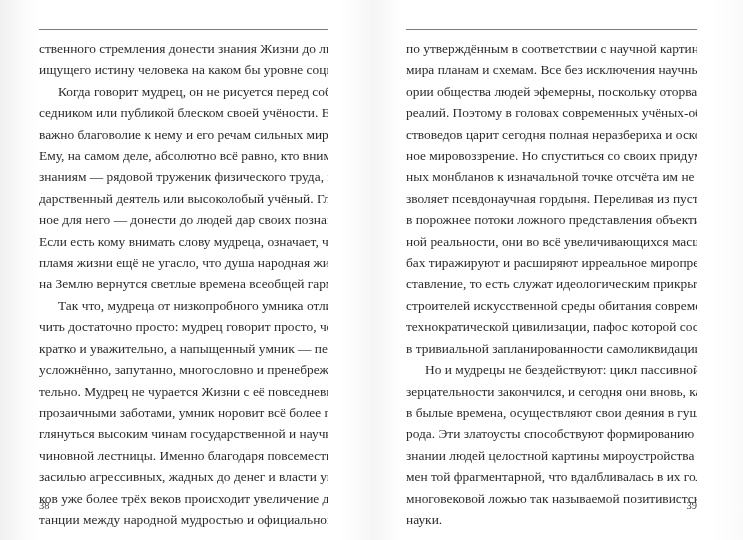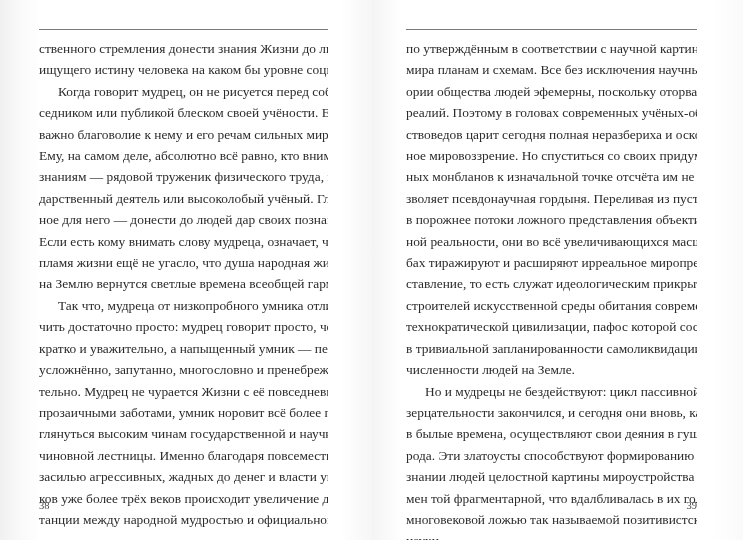--- a/index.html
+++ b/index.html
@@ -86,21 +86,20 @@
         <span class="line">ное мировоззрение. Но спуститься со своих придуман-</span>
         <span class="line">ных монбланов к изначальной точке отсчёта им не по-</span>
         <span class="line">зволяет псевдонаучная гордыня. Переливая из пустого</span>
         <span class="line">в порожнее потоки ложного представления объектив-</span>
         <span class="line">ной реальности, они во всё увеличивающихся масшта-</span>
         <span class="line">бах тиражируют и расширяют ирреальное миропред-</span>
         <span class="line">ставление, то есть служат идеологическим прикрытием</span>
         <span class="line">строителей искусственной среды обитания современной</span>
         <span class="line">технократической цивилизации, пафос которой состоит</span>
         <span class="line">в тривиальной запланированности самоликвидации 5/6</span>
-        <span class="line last">численности людей на Земле.</span>
         <span class="line indent">Но и мудрецы не бездействуют: цикл пассивной со-</span>
         <span class="line">зерцательности закончился, и сегодня они вновь, как и</span>
         <span class="line">в былые времена, осуществляют свои деяния в гуще на-</span>
         <span class="line">рода. Эти златоусты способствуют формированию в со-</span>
         <span class="line">знании людей целостной картины мироустройства вза-</span>
         <span class="line">мен той фрагментарной, что вдалбливалась в их головы</span>
         <span class="line">многовековой ложью так называемой позитивистской</span>
         <span class="line last">науки.</span>
       </div>
     <div class="folio">39</div>

